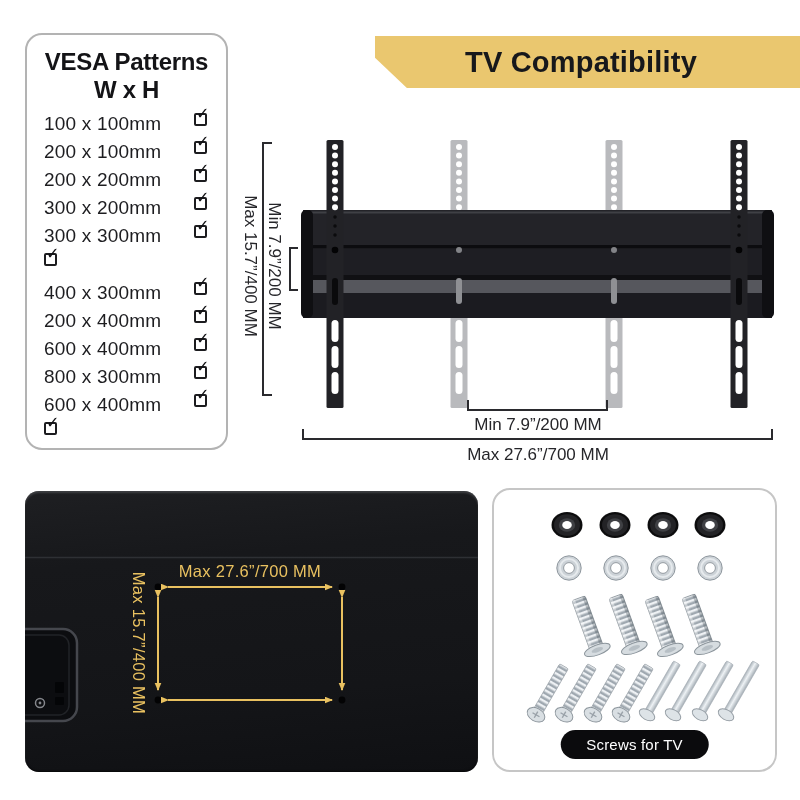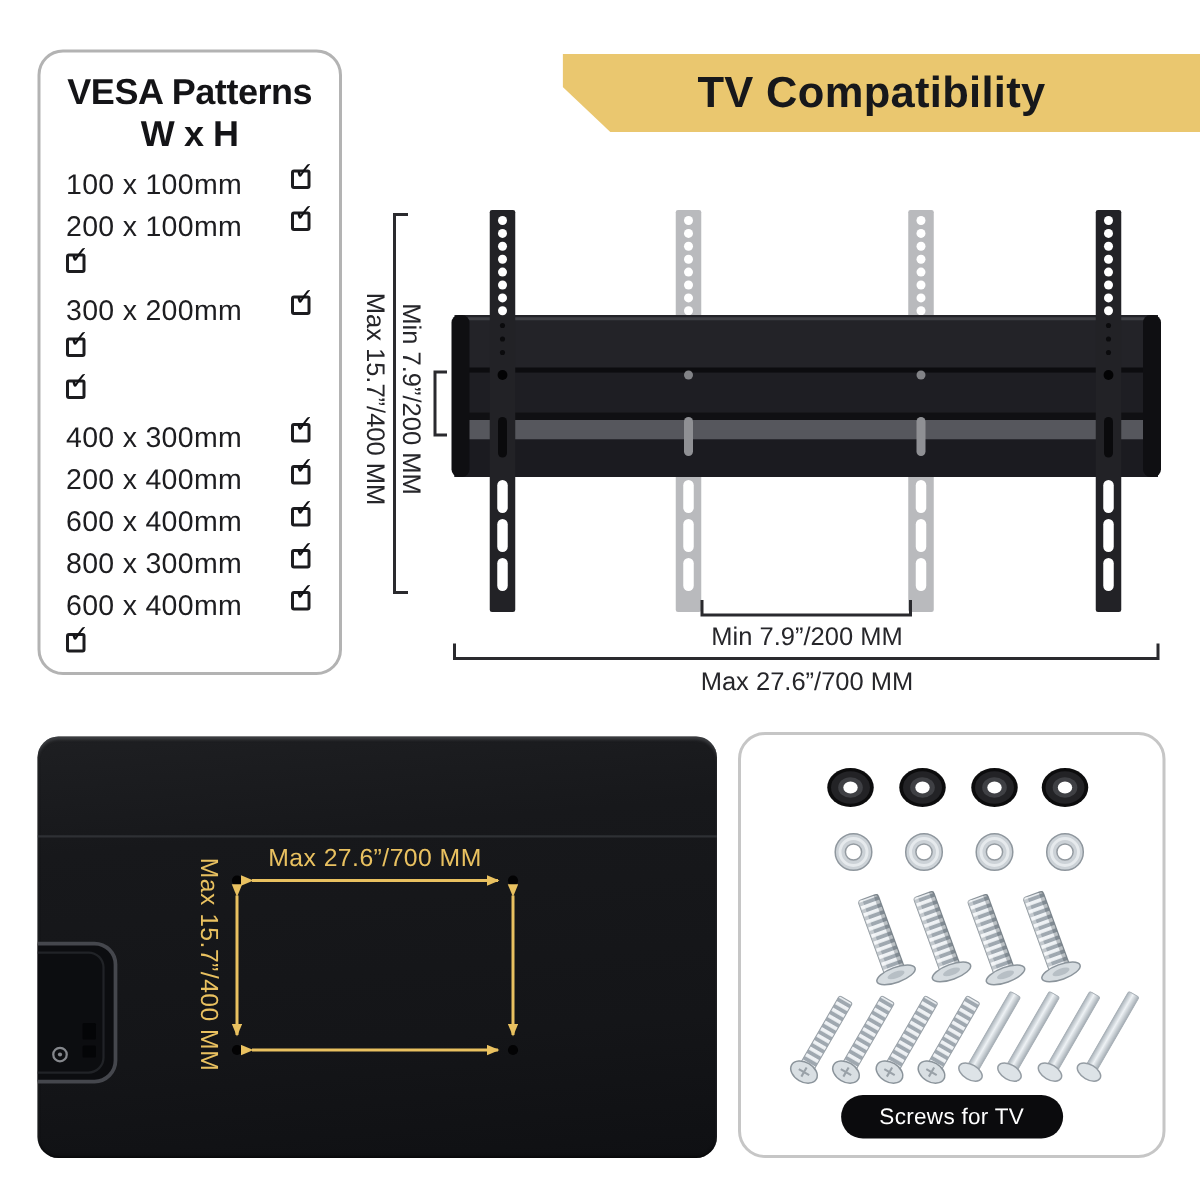--- a/index.html
+++ b/index.html
@@ -79,31 +79,33 @@
           <i class="mark">✓</i>
         </span>
     </div>
     <div class="vrow">
       <span class="vlabel">200 x 100mm</span>
       <span class="vcheck">
           <i class="mark">✓</i>
         </span>
     </div>
     <div class="vrow">
+      <span class="vlabel">200 x 200mm</span>
       <span class="vcheck">
           <i class="mark">✓</i>
         </span>
     </div>
     <div class="vrow">
       <span class="vlabel">300 x 200mm</span>
       <span class="vcheck">
           <i class="mark">✓</i>
         </span>
     </div>
     <div class="vrow">
+      <span class="vlabel">300 x 300mm</span>
       <span class="vcheck">
           <i class="mark">✓</i>
         </span>
     </div>
     <div class="vrow">
       <span class="vcheck">
           <i class="mark">✓</i>
         </span>
     </div>
     <div class="vrow">

